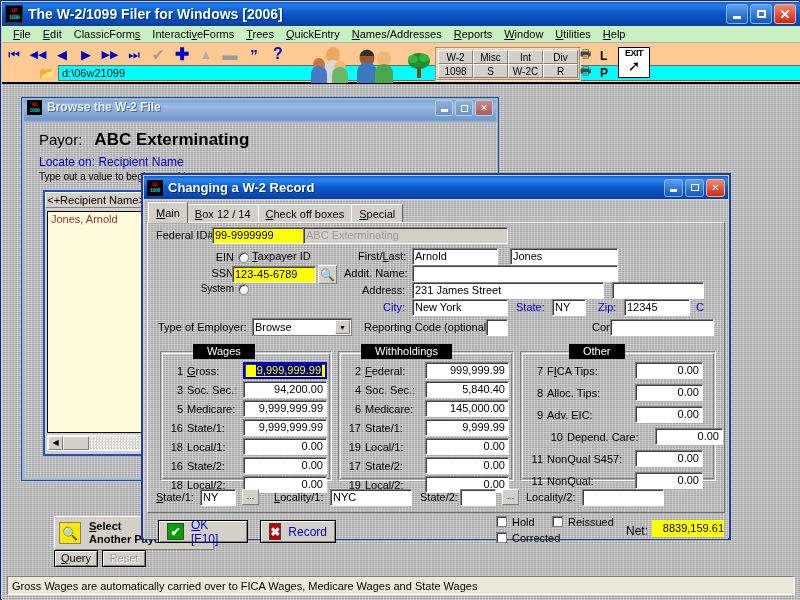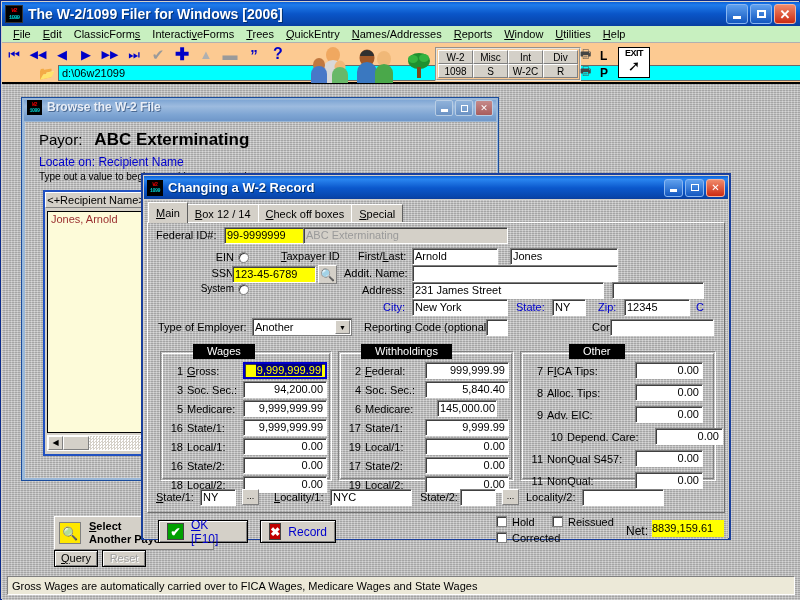--- a/index.html
+++ b/index.html
@@ -538,35 +538,35 @@
         <div class="tabs">
           <div class="tab active"><u>M</u>ain</div>
           <div class="tab"><u>B</u>ox 12 / 14</div>
           <div class="tab"><u>C</u>heck off boxes</div>
           <div class="tab"><u>S</u>pecial</div>
         </div>
 
         <div class="panel">
 
           <div style="position:absolute;left:8px;top:6px;" class="lbl">Federal ID#:</div>
-          <div class="fld yellow" style="position:absolute;left:76px;top:4px;width:93px;">99-9999999</div>
+          <div class="fld yellow" style="position:absolute;left:64px;top:4px;width:93px;">99-9999999</div>
           <div class="fld gray" style="position:absolute;left:155px;top:4px;width:205px;">ABC Exterminating</div>
 
           <div style="position:absolute;left:30px;top:28px;width:56px;text-align:right;" class="lbl">EIN</div>
           <span class="radio" style="position:absolute;left:90px;top:29px;"></span>
 
           <div style="position:absolute;left:30px;top:44px;width:56px;text-align:right;" class="lbl">SSN</div>
           <span class="radio" style="position:absolute;left:90px;top:45px;">
               <span class="dot"></span>
             </span>
 
           <div style="position:absolute;left:24px;top:60px;width:62px;text-align:right;font-size:10px;" class="lbl">System</div>
           <span class="radio" style="position:absolute;left:90px;top:61px;"></span>
 
-          <div style="position:absolute;left:104px;top:27px;padding-left:29px;" class="lbl"><u>T</u>axpayer ID</div>
+          <div style="position:absolute;left:104px;top:27px;" class="lbl"><u>T</u>axpayer ID</div>
           <div class="fld yellow" style="position:absolute;left:84px;top:43px;width:84px;">123-45-6789</div>
           <div class="magbtn" style="position:absolute;left:170px;top:42px;">
             <span>🔍</span>
           </div>
 
           <div style="position:absolute;left:210px;top:27px;" class="lbl">First/<u>L</u>ast:</div>
           <div class="fld" style="position:absolute;left:264px;top:25px;width:86px;">Arnold</div>
           <div class="fld" style="position:absolute;left:362px;top:25px;width:108px;">Jones</div>
 
           <div style="position:absolute;left:196px;top:44px;" class="lbl">Addit. Name:</div>
@@ -579,21 +579,21 @@
           <div style="position:absolute;left:235px;top:78px;" class="lbl-blue">City:</div>
           <div class="fld" style="position:absolute;left:264px;top:76px;width:96px;">New York</div>
           <div style="position:absolute;left:368px;top:78px;" class="lbl-blue">State:</div>
           <div class="fld" style="position:absolute;left:404px;top:76px;width:34px;">NY</div>
           <div style="position:absolute;left:450px;top:78px;" class="lbl-blue">Zip:</div>
           <div class="fld" style="position:absolute;left:476px;top:76px;width:66px;">12345</div>
           <div style="position:absolute;left:548px;top:78px;" class="lbl-blue">C</div>
 
           <div style="position:absolute;left:10px;top:98px;" class="lbl">Type of Employer:</div>
           <div class="combo" style="position:absolute;left:104px;top:95px;width:100px;">
-            <span>Another</span>
+            <span>Browse</span>
             <span class="arrow">▼</span>
           </div>
           <div style="position:absolute;left:216px;top:98px;" class="lbl">Reporting Code (optional):</div>
           <div class="fld" style="position:absolute;left:338px;top:96px;width:22px;"></div>
           <div style="position:absolute;left:412px;top:98px;margin-left:32px;" class="lbl">Control #:</div>
           <div class="fld" style="position:absolute;left:462px;top:96px;width:104px;"></div>
 
           <div class="grp" style="left:12px;top:128px;width:172px;height:130px;">
             <div class="grp-inner"></div>
             <div class="grp-title" style="left:32px;">Wages</div>
@@ -645,21 +645,21 @@
               <div class="fld num" style="width:84px;">999,999.99</div>
             </div>
             <div class="grow" style="left:4px;top:29px;">
               <span class="gnum">4</span>
               <span class="glbl" style="width:60px;">Soc. Sec.:</span>
               <div class="fld num" style="width:84px;">5,840.40</div>
             </div>
             <div class="grow" style="left:4px;top:48px;">
               <span class="gnum">6</span>
               <span class="glbl" style="width:60px;">Medicare:</span>
-              <div class="fld num" style="width:60px;margin-left:12px;">145,000.00</div>
+              <div class="fld num" style="width:84px;">145,000.00</div>
             </div>
             <div class="grow" style="left:4px;top:67px;">
               <span class="gnum">17</span>
               <span class="glbl" style="width:60px;">State/1:</span>
               <div class="fld num" style="width:84px;">9,999.99</div>
             </div>
             <div class="grow" style="left:4px;top:86px;">
               <span class="gnum">19</span>
               <span class="glbl" style="width:60px;">Local/1:</span>
               <div class="fld num" style="width:84px;">0.00</div>
@@ -737,21 +737,21 @@
         </div>
 
         <span class="cbox" style="position:absolute;left:352px;top:316px;"></span>
         <span class="lbl" style="position:absolute;left:368px;top:316px;">Hold</span>
         <span class="cbox" style="position:absolute;left:408px;top:316px;"></span>
         <span class="lbl" style="position:absolute;left:424px;top:316px;">Reissued</span>
         <span class="cbox" style="position:absolute;left:352px;top:332px;"></span>
         <span class="lbl" style="position:absolute;left:368px;top:332px;">Corrected</span>
 
         <span class="lbl" style="position:absolute;left:482px;top:324px;font-size:12px;">Net:</span>
-        <div style="position:absolute;left:508px;top:320px;width:72px;height:17px;background:#ffff00;font-size:11px;line-height:16px;text-align:left;color:#000;">8839,159.61</div>
+        <div style="position:absolute;left:508px;top:320px;width:72px;height:17px;background:#ffff00;font-size:11px;line-height:16px;text-align:right;color:#000;">8839,159.61</div>
       </div>
     </div>
 
     <div class="statusbar">
       <div class="status-inner">Gross Wages are automatically carried over to FICA Wages, Medicare Wages and State Wages</div>
     </div>
 
   </div>
 </div>
 

